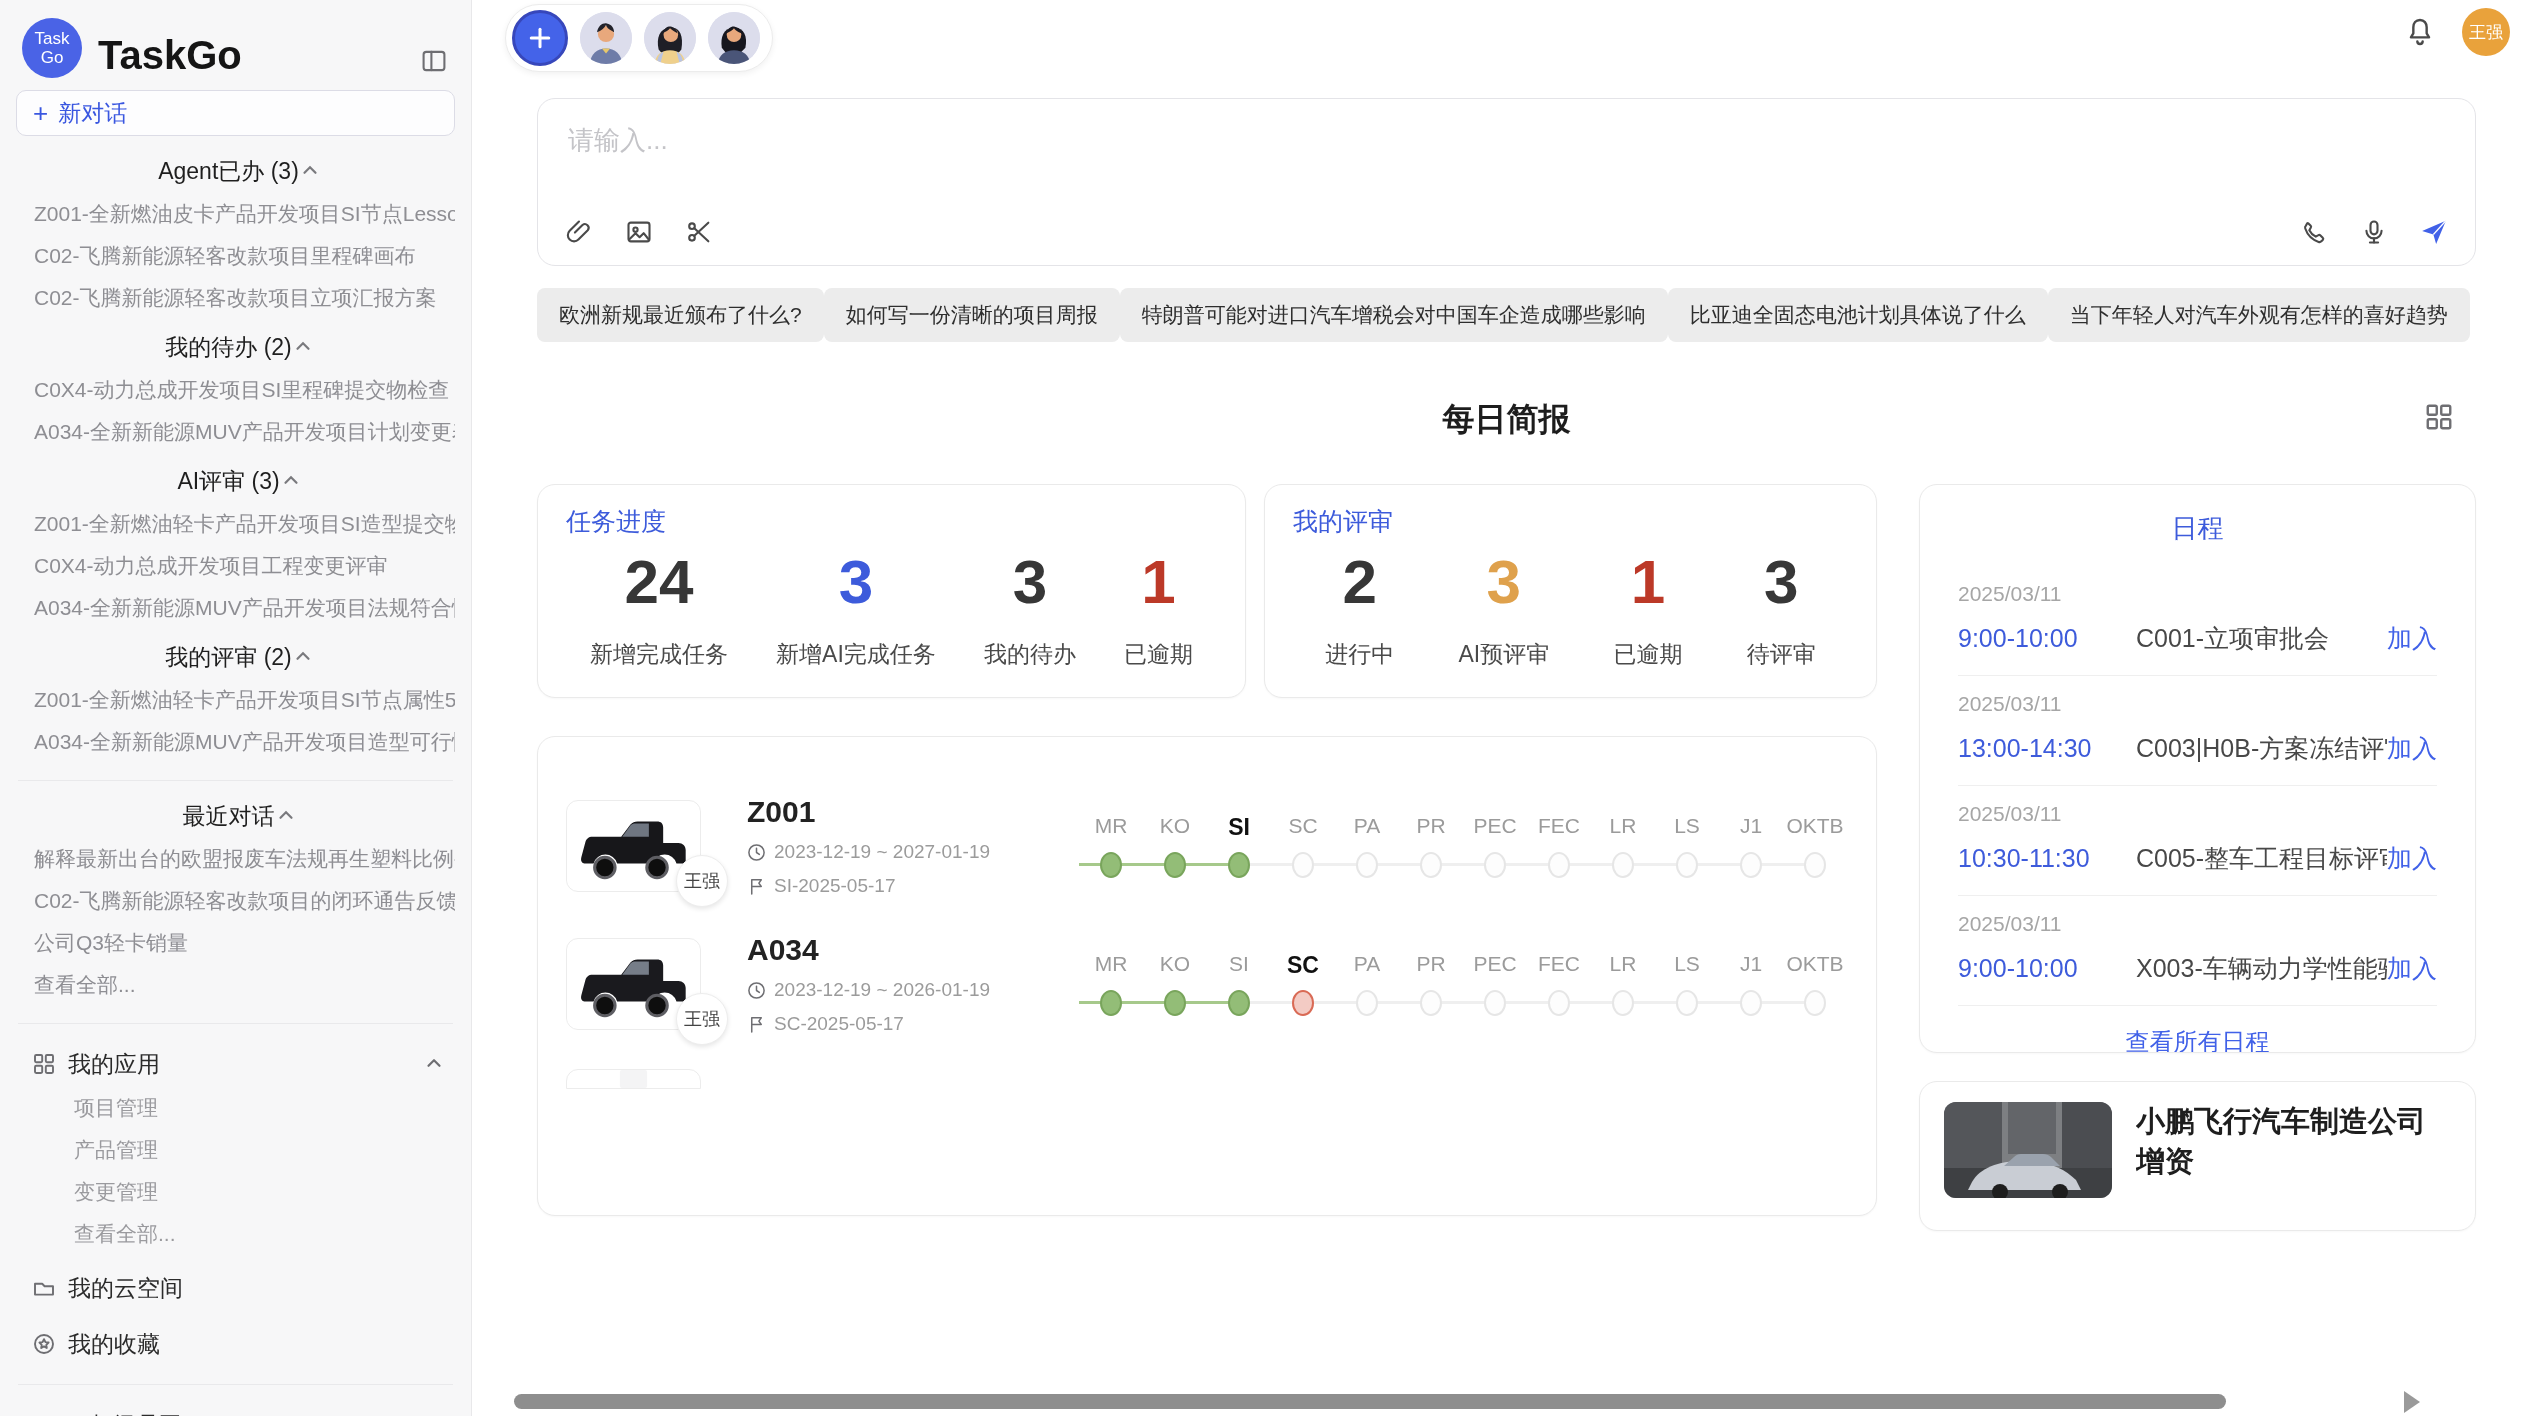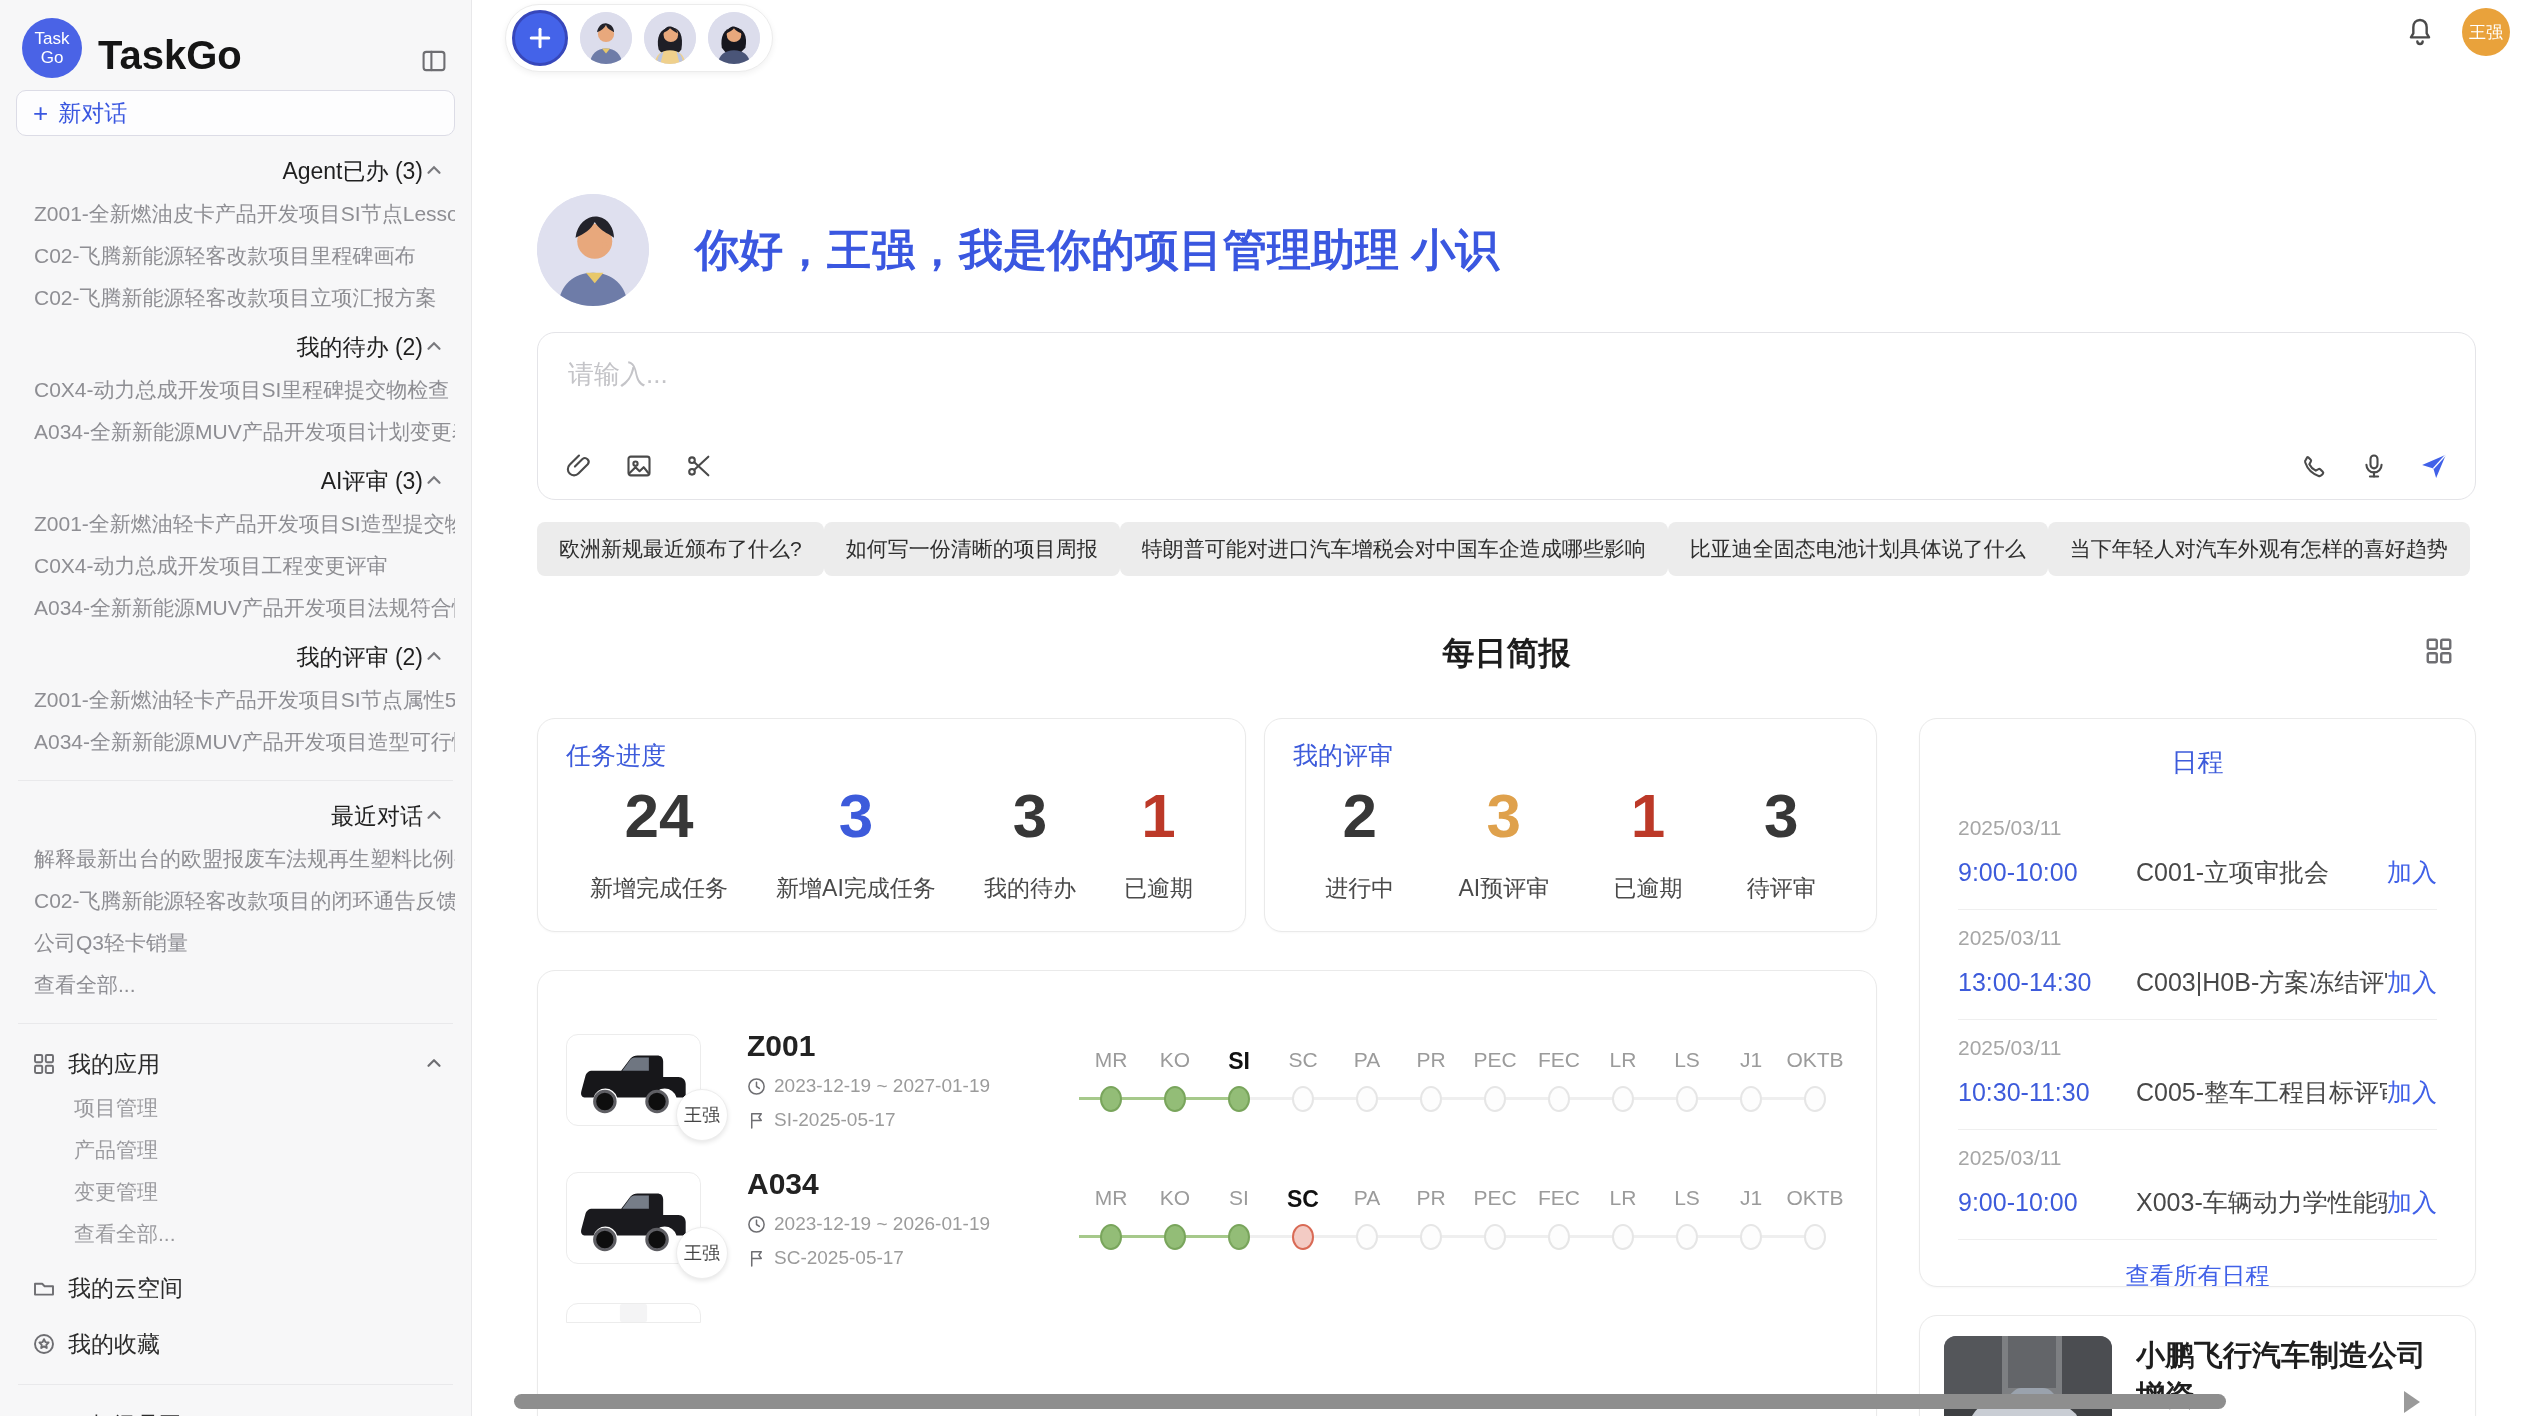--- a/index.html
+++ b/index.html
@@ -13,21 +13,21 @@
   .sb-head { display:flex; align-items:flex-end; height:66px; padding:0 4px 0 6px; }
   .logo { width:60px; height:60px; border-radius:50%; background:#4A63E6; color:#fff;
     display:flex; flex-direction:column; align-items:center; justify-content:center;
     font-size:17px; line-height:19px; font-weight:500; }
   .app-title { font-size:40px; font-weight:700; color:#151515; margin-left:16px; flex:1; }
   .sb-toggle { width:34px; height:34px; display:flex; align-items:center; justify-content:center; cursor:pointer; }
   .new-chat { margin-top:12px; width:100%; height:46px; border:1px solid #DCDCE6; border-radius:10px;
     background:#FDFDFE; color:#3A57E0; font-size:23px; display:flex; align-items:center;
     justify-content:flex-start; padding-left:16px; gap:10px; cursor:pointer; }
   .new-chat .plus { font-size:26px; line-height:26px; }
-  .sb-sec-head { display:flex; align-items:center; justify-content:flex-end;
+  .sb-sec-head { display:flex; align-items:center; justify-content:center;
     margin-top:20px; padding:0 8px 0 18px; height:30px; cursor:pointer; }
   .sb-sec-title { font-size:23px; color:#1F1F1F; }
   .sb-item { margin-top:14px; padding-left:18px; font-size:21px; color:#8E8E93; line-height:28px;
     white-space:nowrap; overflow:hidden; cursor:pointer; }
   .sb-divider { border-top:1px solid #E9E9EB; margin:24px 2px 0 2px; }
   .sb-row { display:flex; align-items:center; gap:12px; margin-top:24px; padding:0 8px 0 16px;
     height:32px; font-size:23px; color:#2B2B2B; cursor:pointer; }
   .sb-row .grow { flex:1; }
   .sb-sub { margin-top:14px; padding-left:58px; font-size:21px; color:#9A9A9E; line-height:28px; cursor:pointer; }
   .sb-icon { width:24px; height:24px; display:inline-flex; }
@@ -322,33 +322,20 @@
       <div class="bell">
         <svg class="stroke-ic" width="32" height="32" viewBox="0 0 24 24" stroke="#2B2B2B">
             <path d="M12 3c-3.2 0-5 2.4-5 5.5V13l-1.8 3h13.6L17 13V8.5C17 5.4 15.2 3 12 3z"></path>
             <path d="M10 19a2 2 0 004 0"></path>
           </svg>
       </div>
       <div class="user-badge">王强</div>
     </div>
   </div>
 
-  <div class="greeting">
-    <div class="greet-avatar">
-      <svg viewBox="0 0 64 64">
-          <circle cx="32" cy="32" r="32" fill="#DFE0EF"></circle>
-          <circle cx="33" cy="27" r="10" fill="#E8A87C"></circle>
-          <path d="M22 25c1-9 8-13 13-12 6 1 9 7 9 12l-3-2c-4-2-6-4-8-7-2 4-6 7-11 9z" fill="#23232B"></path>
-          <path d="M38 24l3 8-4 2z" fill="#E8A87C"></path>
-          <path d="M12 64c1-12 9-19 20-19s19 7 20 19z" fill="#6E7CA8"></path>
-          <path d="M28 45l5 6 5-6z" fill="#E8C86B"></path>
-        </svg>
-    </div>
-    <div class="greet-text">你好，王强，我是你的项目管理助理 小识</div>
-  </div>
 
   <div class="composer">
     <textarea placeholder="请输入..." style=""></textarea>
     <div class="comp-icons-l">
       <span class="icon-btn">
         <svg class="stroke-ic" width="28" height="28" viewBox="0 0 24 24">
             <path d="M8.5 12.5l6.5-6.5a3.2 3.2 0 014.5 4.5l-8 8a5.3 5.3 0 01-7.5-7.5l8-8"></path>
           </svg>
       </span>
       <span class="icon-btn">

